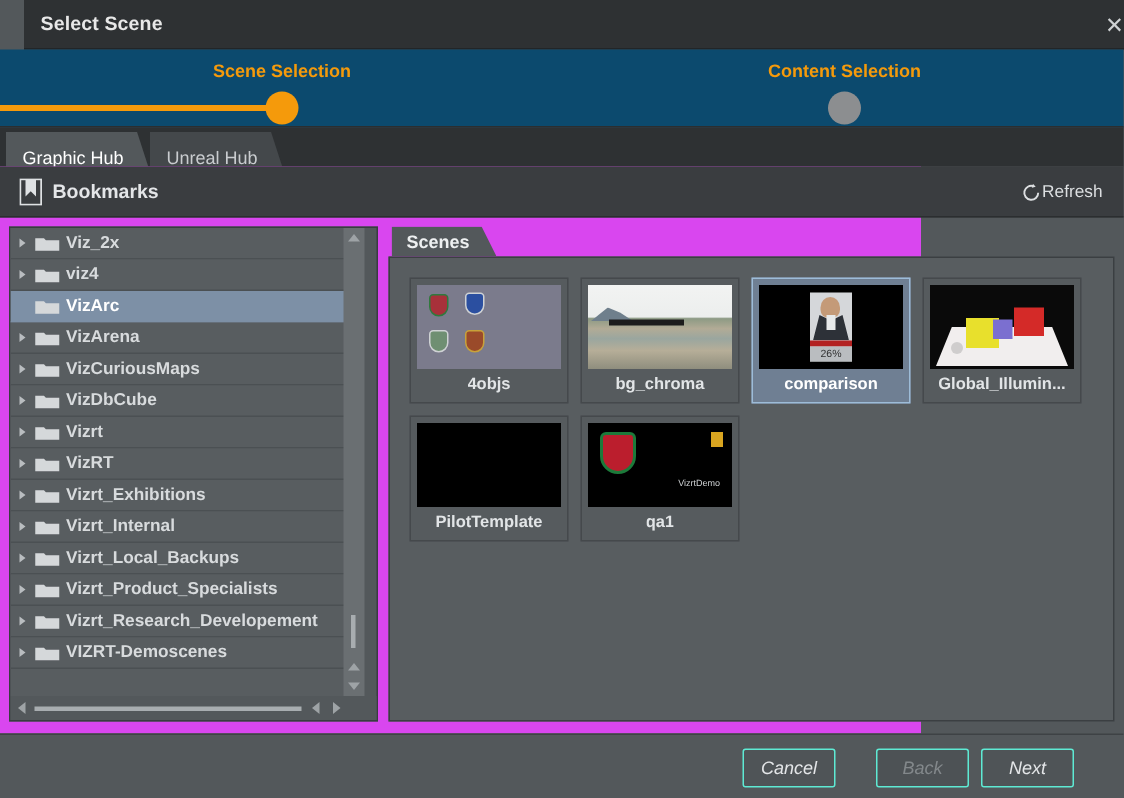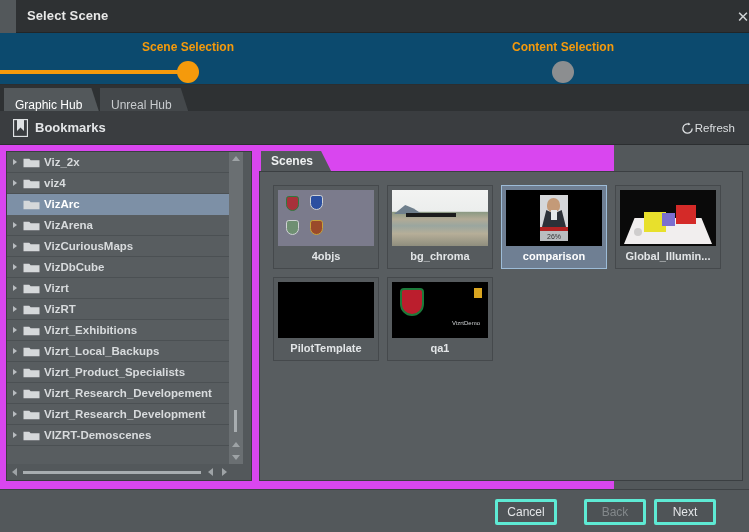--- a/index.html
+++ b/index.html
@@ -310,25 +310,26 @@
 
   
   #footer {
     position: absolute; left: 0; top: 489px; width: 749px; height: 43px;
     background: #53585b;
     border-top: 1px solid #3e4245;
   }
   .foot-btn {
     position: absolute; top: 9px; height: 26px; width: 62px;
     background: #4f5457;
-    border: 3px solid #5eead4;
+    border: 1px solid #5eead4;
     border-radius: 2px;
     display: flex; align-items: center; justify-content: center;
     font-size: 12px; color: #e4e6e8;
     cursor: pointer;
+    font-style: italic;
   }
   .foot-btn.disabled {
     color: #83888b; background: #4d5255; cursor: default;
   }
 </style>
 </head>
 <body>
 
 <div id="titlebar">
   <div id="title-text">Select Scene</div>
@@ -448,48 +449,48 @@
           </svg>
           <span>Vizrt_Exhibitions</span>
         </div>
         <div class="tree-row">
           <span class="tree-arrow">
             <span class="caret"></span>
           </span>
           <svg class="folder-ico" viewBox="0 0 17 11">
             <path d="M0.5 1.8 L0.5 10.2 L16.5 10.2 L16.5 3.2 L7.6 3.2 L6.3 1.8 Z" fill="#d5d8da"></path>
           </svg>
+          <span>Vizrt_Internal</span>
+        </div>
+        <div class="tree-row">
+          <span class="tree-arrow">
+            <span class="caret"></span>
+          </span>
+          <svg class="folder-ico" viewBox="0 0 17 11">
+            <path d="M0.5 1.8 L0.5 10.2 L16.5 10.2 L16.5 3.2 L7.6 3.2 L6.3 1.8 Z" fill="#d5d8da"></path>
+          </svg>
           <span>Vizrt_Local_Backups</span>
         </div>
         <div class="tree-row">
           <span class="tree-arrow">
             <span class="caret"></span>
           </span>
           <svg class="folder-ico" viewBox="0 0 17 11">
             <path d="M0.5 1.8 L0.5 10.2 L16.5 10.2 L16.5 3.2 L7.6 3.2 L6.3 1.8 Z" fill="#d5d8da"></path>
           </svg>
           <span>Vizrt_Product_Specialists</span>
         </div>
         <div class="tree-row">
           <span class="tree-arrow">
             <span class="caret"></span>
           </span>
           <svg class="folder-ico" viewBox="0 0 17 11">
             <path d="M0.5 1.8 L0.5 10.2 L16.5 10.2 L16.5 3.2 L7.6 3.2 L6.3 1.8 Z" fill="#d5d8da"></path>
           </svg>
           <span>Vizrt_Research_Developement</span>
-        </div>
-        <div class="tree-row">
-          <span class="tree-arrow">
-            <span class="caret"></span>
-          </span>
-          <svg class="folder-ico" viewBox="0 0 17 11">
-            <path d="M0.5 1.8 L0.5 10.2 L16.5 10.2 L16.5 3.2 L7.6 3.2 L6.3 1.8 Z" fill="#d5d8da"></path>
-          </svg>
-          <span>Vizrt_Research_Development</span>
         </div>
         <div class="tree-row">
           <span class="tree-arrow">
             <span class="caret"></span>
           </span>
           <svg class="folder-ico" viewBox="0 0 17 11">
             <path d="M0.5 1.8 L0.5 10.2 L16.5 10.2 L16.5 3.2 L7.6 3.2 L6.3 1.8 Z" fill="#d5d8da"></path>
           </svg>
           <span>VIZRT-Demoscenes</span>
         </div>

